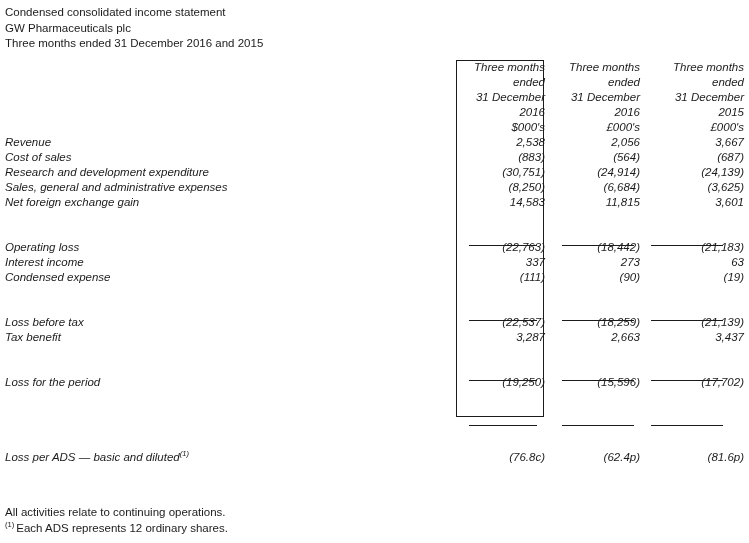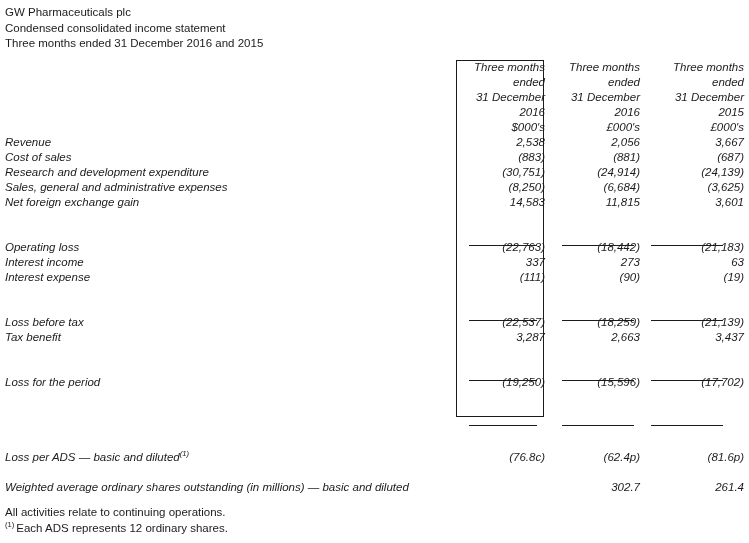--- a/index.html
+++ b/index.html
@@ -121,22 +121,22 @@
     font-size: 7.6px;
     vertical-align: super;
     line-height: 0;
     padding-right: 2px;
   }
 </style>
 </head>
 <body>
 
 <div id="doc-header">
+  <div class="hline">Condensed consolidated income statement</div>
   <div class="hline">GW Pharmaceuticals plc</div>
-  <div class="hline">Condensed consolidated income statement</div>
   <div class="hline">Three months ended 31 December 2016 and 2015</div>
 </div>
 
 <div id="usd-highlight-box"></div>
 
 <table id="statement">
   <colgroup>
     <col class="c-label">
       <col class="c-usd">
       <col class="c-gbp">
@@ -179,21 +179,21 @@
     <tr>
       <td class="lbl b">Revenue</td>
       <td class="num col1">2,538</td>
       <td class="num col2 b">2,056</td>
       <td class="num col3">3,667</td>
     </tr>
 
     <tr>
       <td class="lbl">Cost of sales</td>
       <td class="num col1">(883)</td>
-      <td class="num col2 b">(881)</td>
+      <td class="num col2 b">(564)</td>
       <td class="num col3">(687)</td>
     </tr>
 
     <tr>
       <td class="lbl">Research and development expenditure</td>
       <td class="num col1">(30,751)</td>
       <td class="num col2 b">(24,914)</td>
       <td class="num col3">(24,139)</td>
     </tr>
 
@@ -238,21 +238,21 @@
     </tr>
 
     <tr>
       <td class="lbl">Interest income</td>
       <td class="num col1">337</td>
       <td class="num col2 b">273</td>
       <td class="num col3">63</td>
     </tr>
 
     <tr>
-      <td class="lbl">Interest expense</td>
+      <td class="lbl">Condensed expense</td>
       <td class="num col1">(111)</td>
       <td class="num col2 b">(90)</td>
       <td class="num col3">(19)</td>
     </tr>
 
     <tr class="spacer">
       <td></td>
         <td></td>
       <td></td>
         <td></td>
@@ -350,25 +350,19 @@
       <td class="num col3">(81.6p)</td>
     </tr>
 
     <tr class="spacer">
       <td></td>
         <td></td>
       <td></td>
         <td></td>
     </tr>
 
-    <tr>
-      <td class="lbl b">Weighted average ordinary shares outstanding (in millions) — basic and diluted</td>
-      <td class="num col1"></td>
-      <td class="num col2 b">302.7</td>
-      <td class="num col3">261.4</td>
-    </tr>
   </tbody>
 </table>
 
 <div id="footnotes">
   <div class="fline">All activities relate to continuing operations.</div>
   <div class="fline"><span class="fnmark">(1)</span><span>Each ADS represents 12 ordinary shares.</span></div>
 </div>
 
 </body></html>

